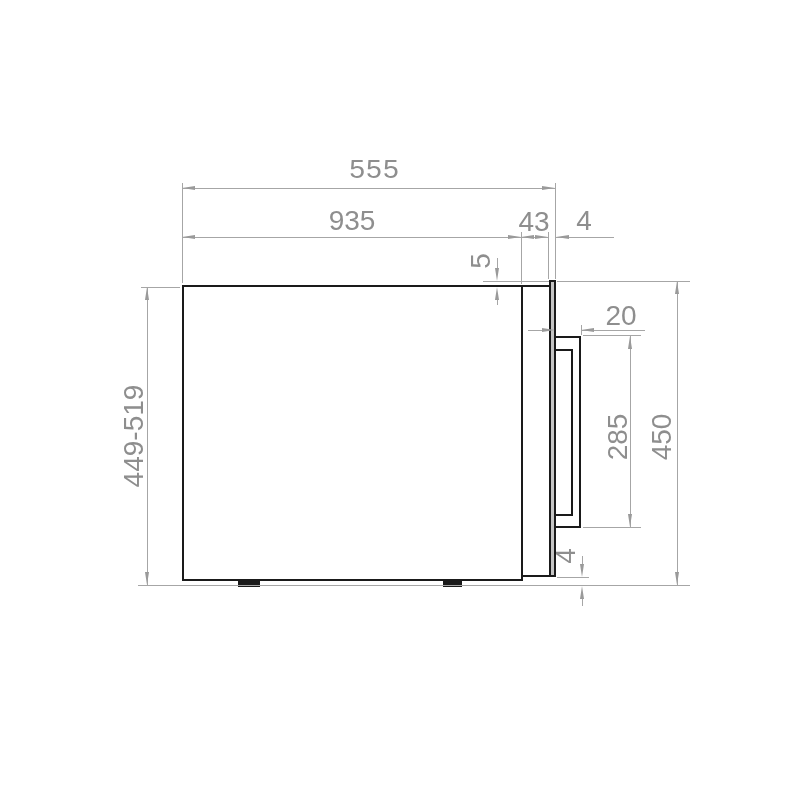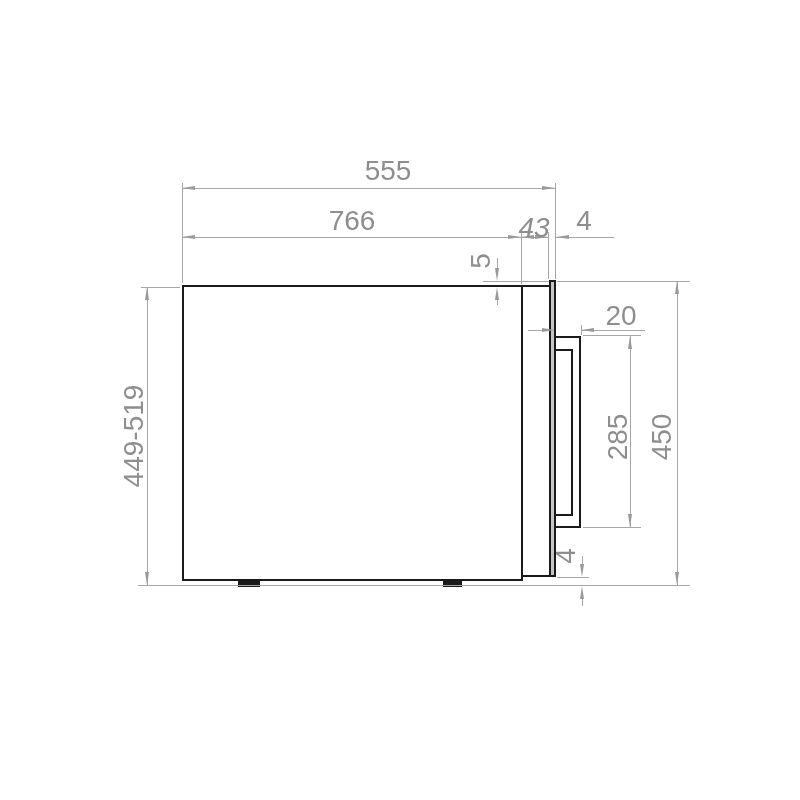--- a/index.html
+++ b/index.html
@@ -48,31 +48,31 @@
   <div class="dl" style="left:581px;top:325px;width:1px;height:10px;"></div>
   <div class="dl" style="left:583px;top:335px;width:58px;height:1px;"></div>
   <div class="dl" style="left:583px;top:527px;width:58px;height:1px;"></div>
   <div class="dl" style="left:141px;top:287px;width:39px;height:1px;"></div>
   <div class="dl" style="left:557px;top:577px;width:32px;height:1px;"></div>
   <div class="dl" style="left:138px;top:585px;width:552px;height:1px;"></div>
 
   <div class="dl" style="left:182px;top:188px;width:373px;height:1px;"></div>
   <div class="ar l" style="left:182px;top:186px;"></div>
   <div class="ar r" style="left:542px;top:186px;"></div>
-  <div class="dimtext" style="left:388px;top:171px;">555</div>
+  <div class="dimtext" style="left:374px;top:171px;font-family:Liberation Mono, monospace;">555</div>
 
   <div class="dl" style="left:182px;top:237px;width:367px;height:1px;"></div>
   <div class="dl" style="left:556px;top:237px;width:58px;height:1px;"></div>
   <div class="ar l" style="left:182px;top:235px;"></div>
   <div class="ar r" style="left:508px;top:235px;"></div>
   <div class="ar l" style="left:521px;top:235px;"></div>
   <div class="ar r" style="left:535px;top:235px;"></div>
   <div class="ar l" style="left:556px;top:235px;"></div>
-  <div class="dimtext" style="left:352px;top:221px;">766</div>
-  <div class="dimtext" style="left:534px;top:228px;font-style:italic;">43</div>
+  <div class="dimtext" style="left:352px;top:221px;">935</div>
+  <div class="dimtext" style="left:534px;top:222px;">43</div>
   <div class="dimtext" style="left:584px;top:221px;">4</div>
 
   <div class="dl" style="left:497px;top:258px;width:1px;height:12px;"></div>
   <div class="ar d" style="left:495px;top:268px;"></div>
   <div class="ar u" style="left:495px;top:287px;"></div>
   <div class="dl" style="left:497px;top:300px;width:1px;height:5px;"></div>
   <div class="dimtext rot" style="left:481px;top:261px;">5</div>
 
   <div class="dl" style="left:528px;top:330px;width:15px;height:1px;"></div>
   <div class="ar r" style="left:542px;top:328px;"></div>

